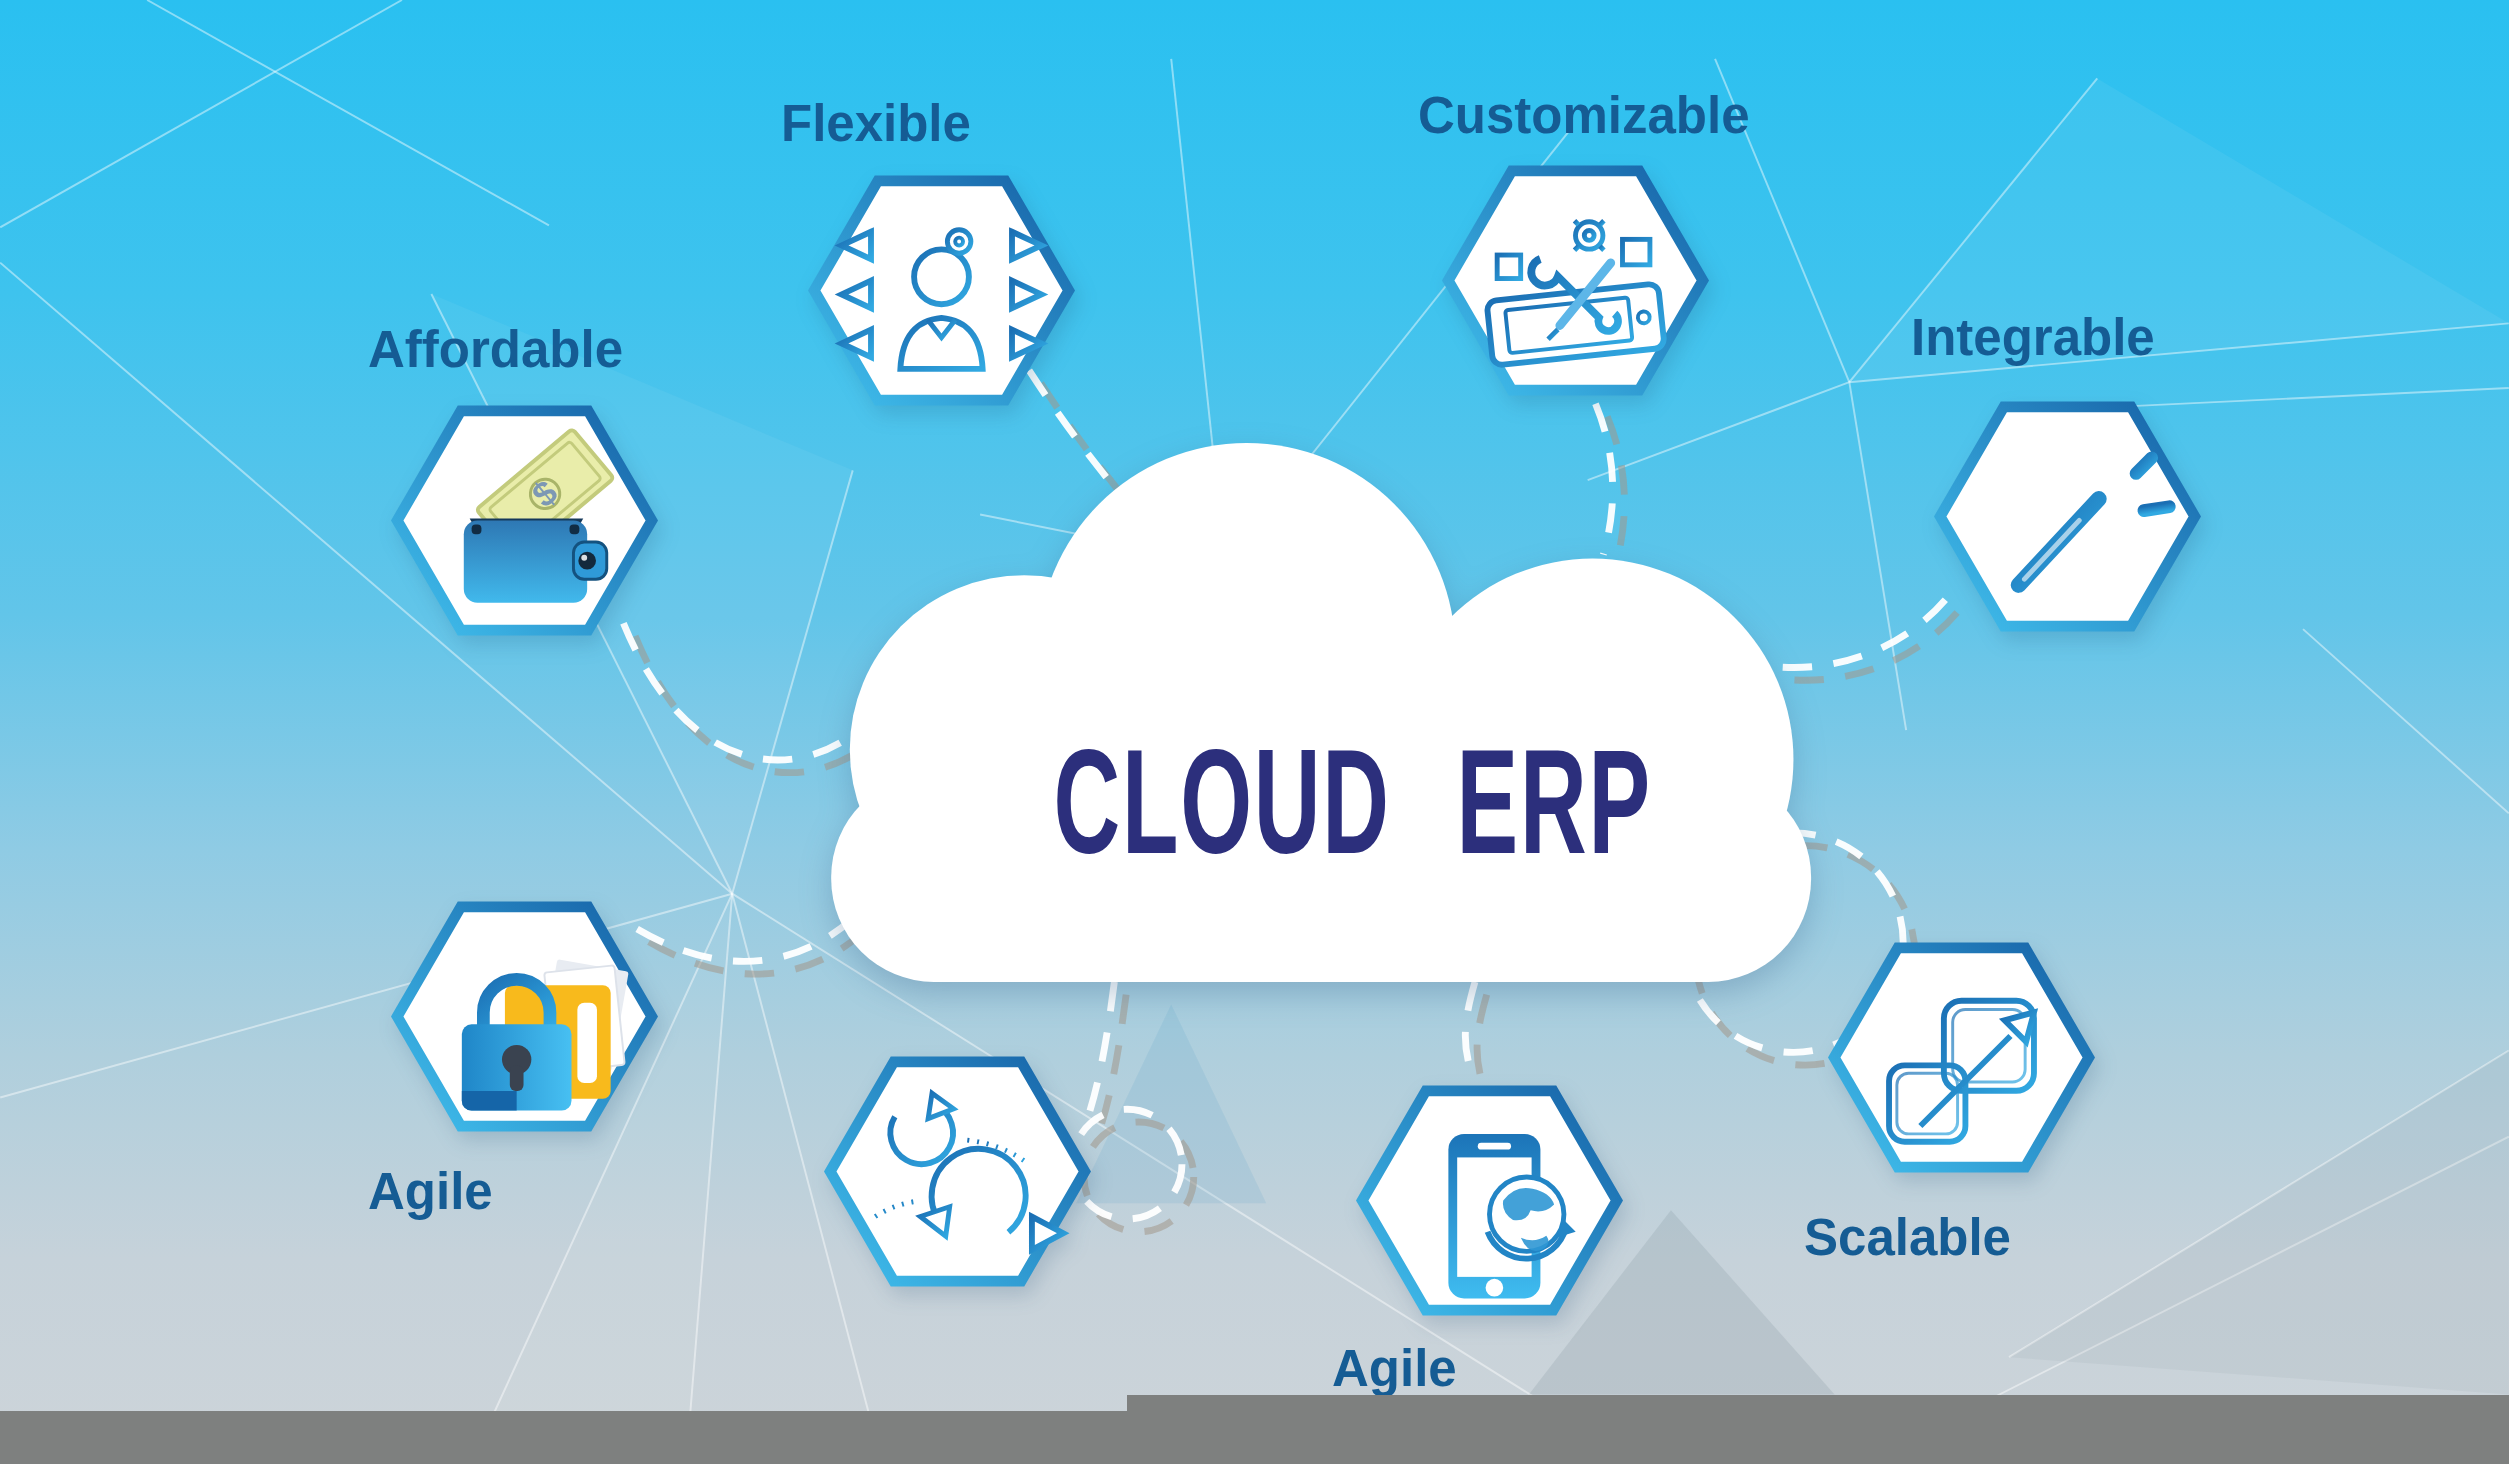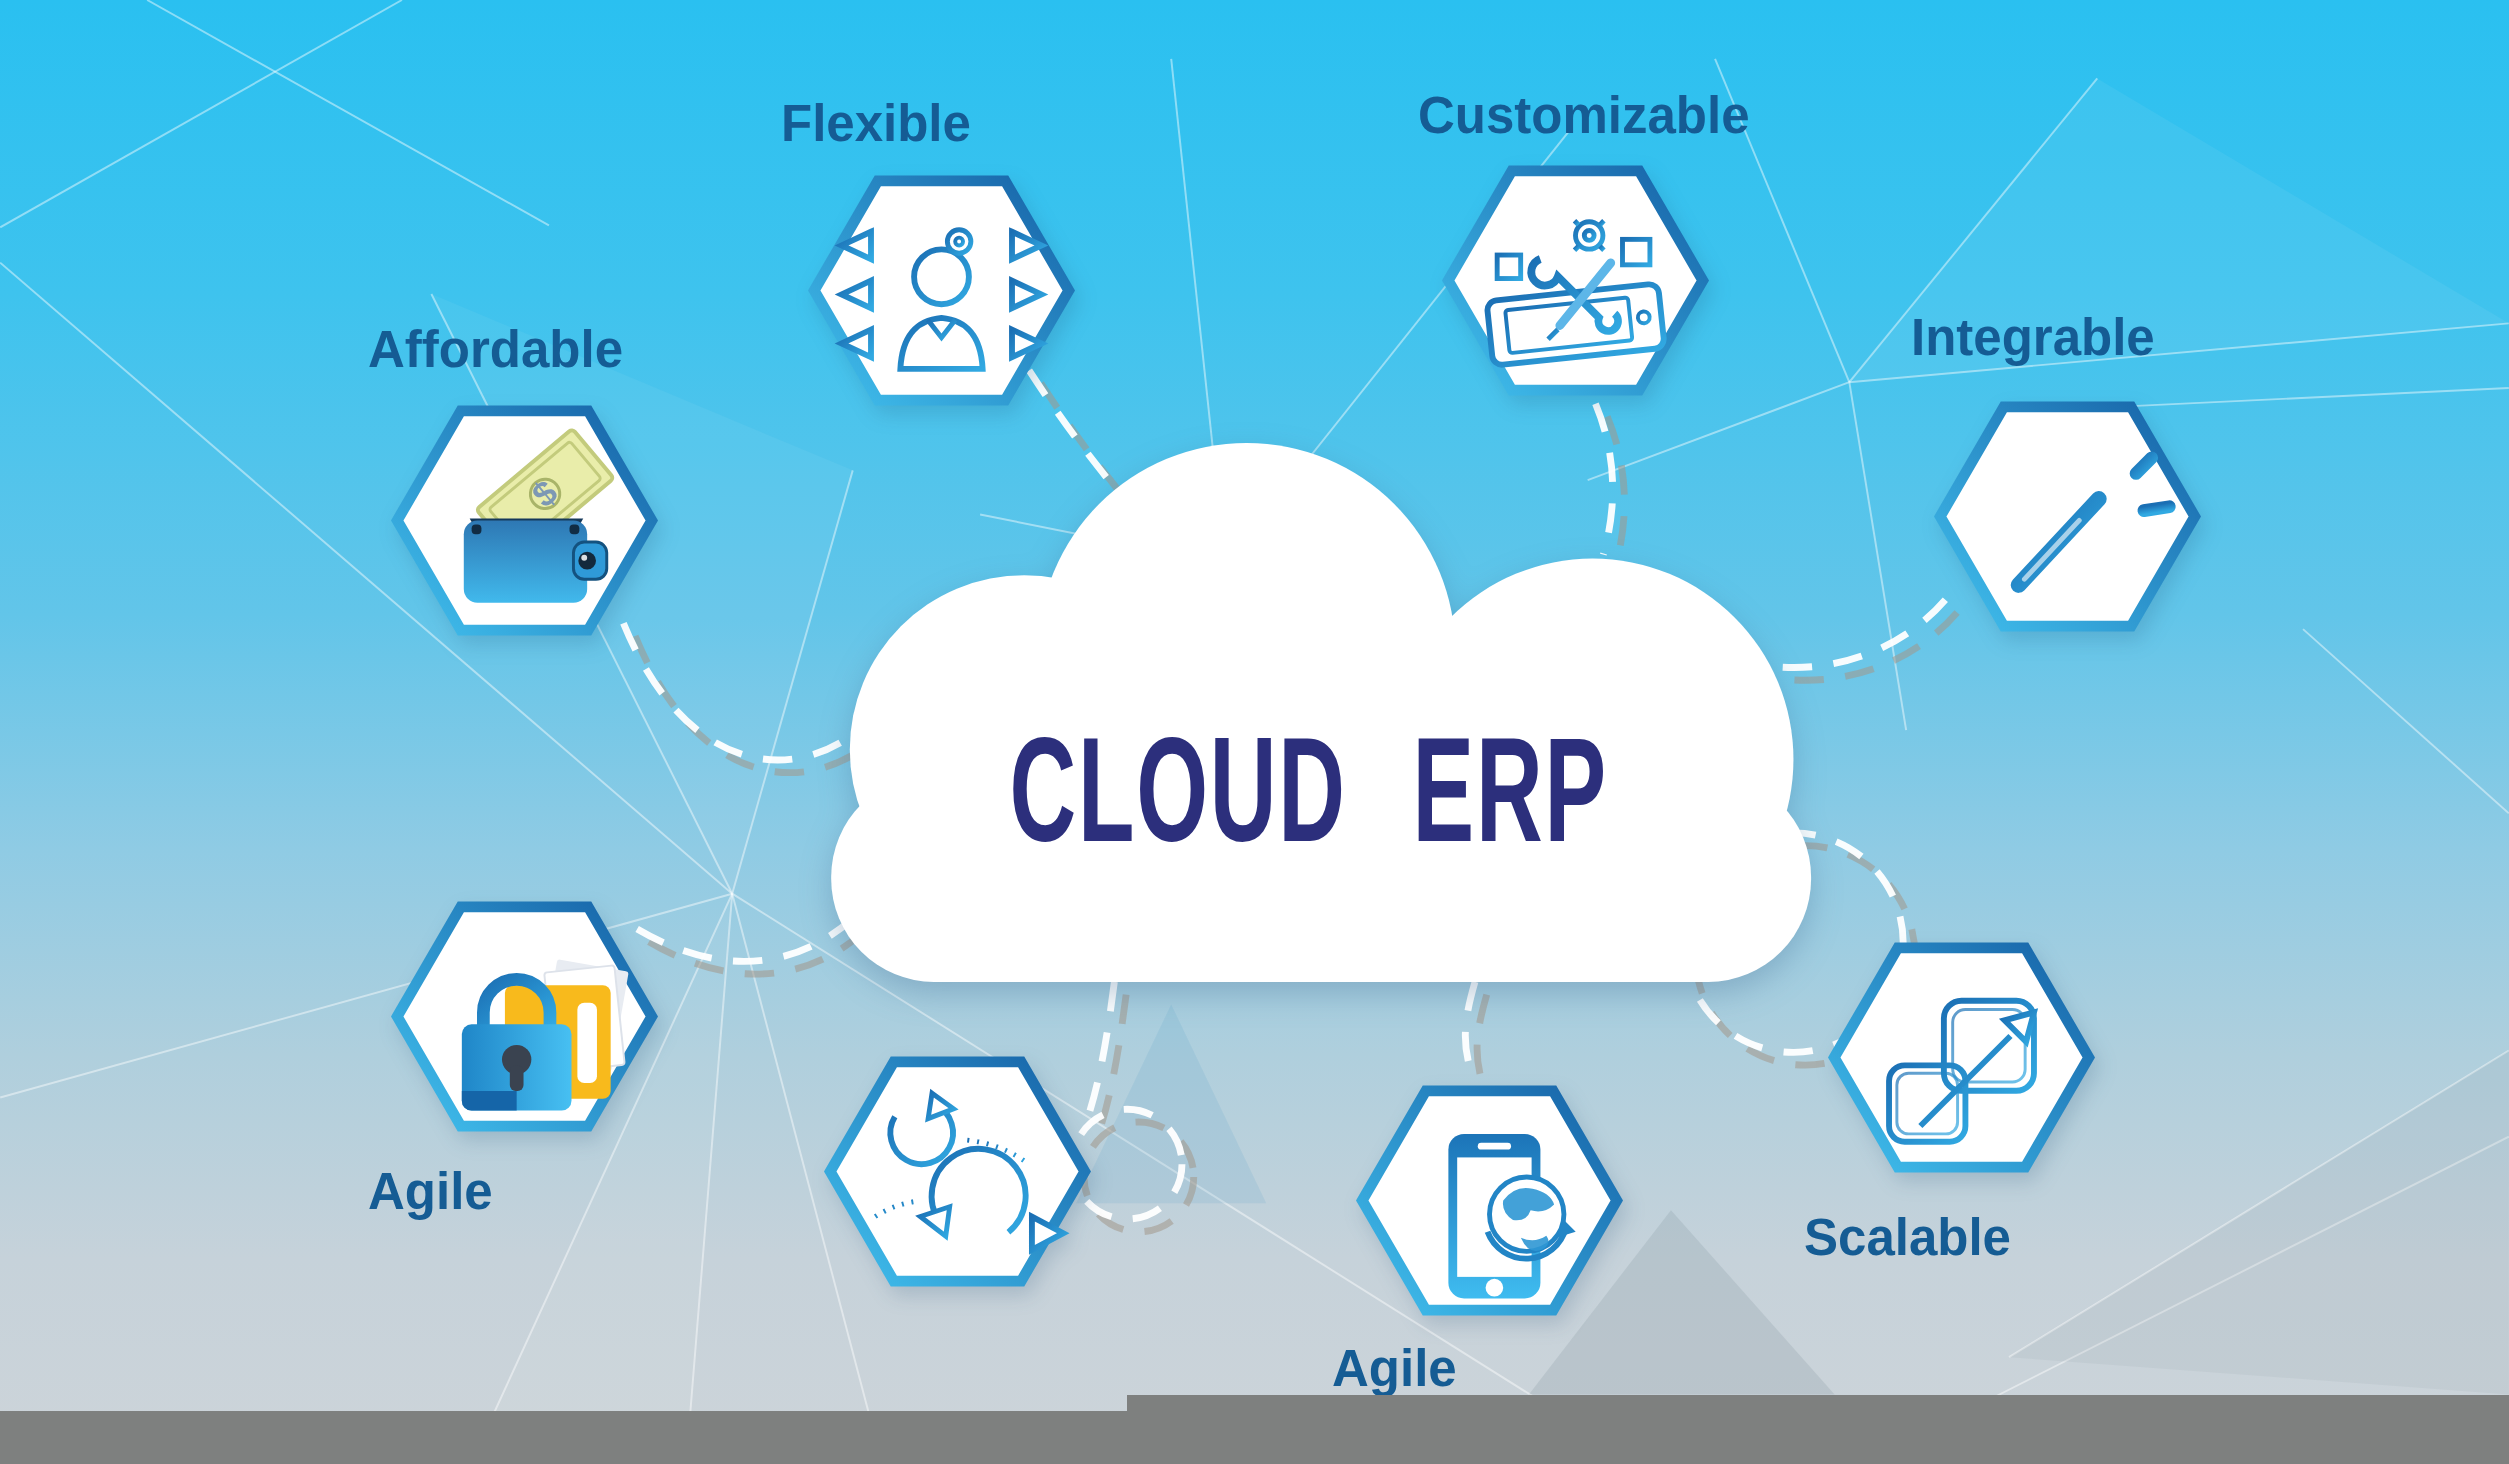--- a/index.html
+++ b/index.html
@@ -4,22 +4,22 @@
 <style>
   html,body{margin:0;padding:0;background:#000;}
   .stage{position:relative;width:2509px;height:1464px;overflow:hidden;
          font-family:"Liberation Sans","DejaVu Sans",sans-serif;
          background:linear-gradient(180deg,#2ac0f0 0%,#3ec3ee 20%,#62c5e9 42%,#8fcbe4 58%,#afcfdd 72%,#c6d2da 86%,#cdd4d9 100%);}
   .decor,.cloud-svg{position:absolute;left:0;top:0;}
   .feature-hex{position:absolute;width:267px;height:235px;}
   .feature-hex svg{filter:drop-shadow(5.9px 9.8px 9.8px rgba(30,70,110,.18));}
   .flabel{position:absolute;width:333px;text-align:left;font-size:51px;font-weight:bold;
           color:#155c94;letter-spacing:0px;}
-  .cloud-title{position:absolute;left:814px;top:692px;width:990px;height:196px;
-               display:flex;align-items:center;justify-content:center;}
+  .cloud-title{position:absolute;left:858px;top:692px;width:990px;height:196px;
+               display:flex;align-items:flex-end;justify-content:center;}
   .cloud-title .scalewrap{display:flex;gap:106px;transform:scaleX(.62);
                font-size:149px;font-weight:bold;color:#2c2f7c;letter-spacing:2.9px;white-space:nowrap;}
   .graybar{position:absolute;background:#7e807f;}
   .bar-main{left:0;top:1411px;width:2509px;height:53px;}
   .bar-right{left:1127px;top:1395px;width:1382px;height:70px;}
 </style>
 </head>
 <body>
 
 <div class="stage">

